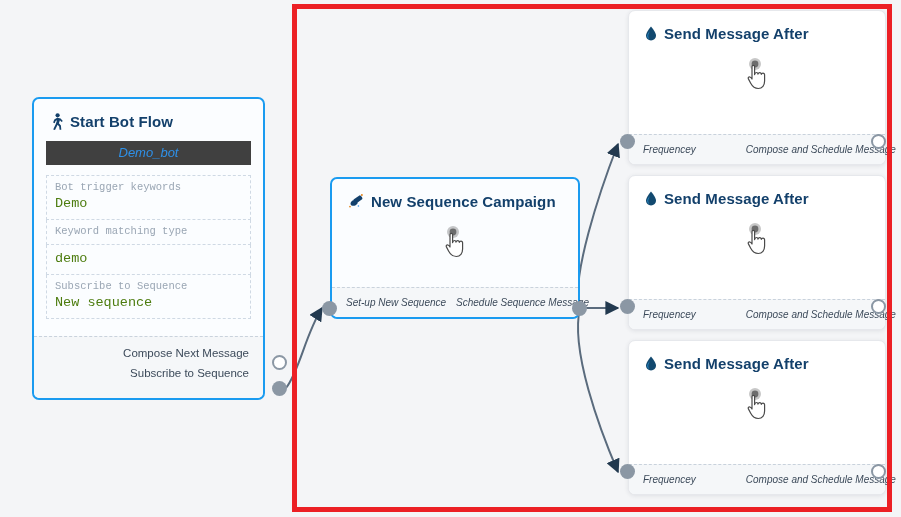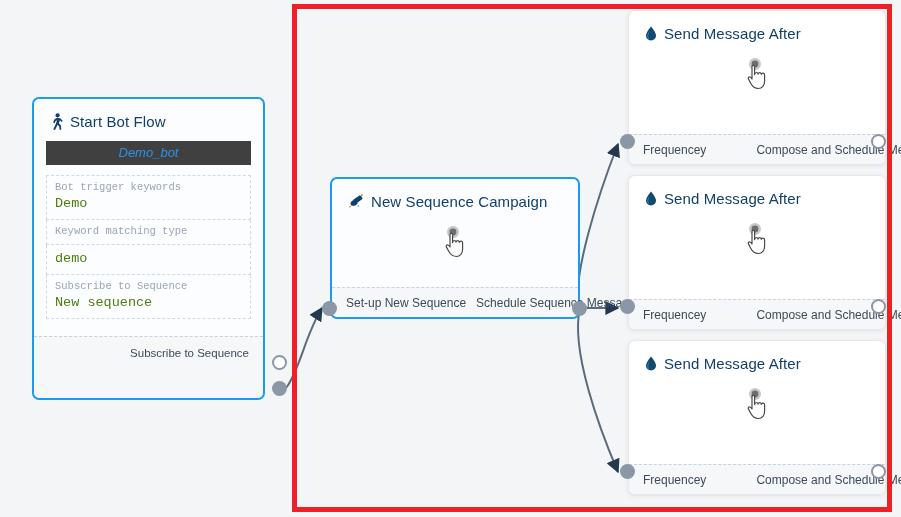--- a/index.html
+++ b/index.html
@@ -39,21 +39,21 @@
     background:#fbfdff;
   }
   .node.plain{
     border:1px solid #e6e8ec;
     box-shadow:0 1px 4px rgba(40,50,70,.10);
   }
 
   .node-head{
     display:flex;align-items:center;gap:7px;
     padding:14px 16px 6px 16px;
-    font-size:15px;font-weight:normal;color:#13406b;
+    font-size:15px;font-weight:bold;color:#13406b;
     letter-spacing:.1px;
   }
   .node-head .ttl{white-space:nowrap;}
 
   
   .ic{display:inline-block;line-height:0;flex:0 0 auto;}
 
   
   .botbtn{
     margin:5px 12px 10px 12px;
@@ -83,21 +83,21 @@
   .foot.right{ text-align:right; padding:6px 14px 8px 10px; }
   .port-row{
     position:relative;
     font-size:11.5px;color:#3c4a5a;
     line-height:20px;white-space:nowrap;
   }
   .foot.row{
     display:flex;align-items:center;
     padding:0 14px;height:30px;
   }
-  .foot.row .p{font-size:12px;color:#3c4a5a;white-space:nowrap;}
+  .foot.row .p{font-size:10px;color:#3c4a5a;white-space:nowrap;font-style:italic;}
 
   
   .dot{
     position:absolute;width:15px;height:15px;border-radius:50%;
     background:#8b97a4;z-index:25;
   }
   .dot.hollow{background:#ffffff;border:2px solid #8b97a4;box-sizing:border-box;}
 
   
   .handwrap{
@@ -153,20 +153,23 @@
         <div class="val">demo</div>
       </div>
       <div class="field">
         <div class="lbl">Subscribe to Sequence</div>
         <div class="val">New sequence</div>
       </div>
     </div>
 
     <div class="foot right" style="height:62px;">
       <div class="port-row">
+        <span>Compose Next Message</span>
+      </div>
+      <div class="port-row">
         <span>Subscribe to Sequence</span>
       </div>
     </div>
   </div>
 
   <div class="dot hollow" style="left:272px;top:355px;"></div>
   <div class="dot" style="left:272px;top:381px;"></div>
 
   <div class="node selected" style="left:330px;top:177px;width:250px;height:142px;">
 

